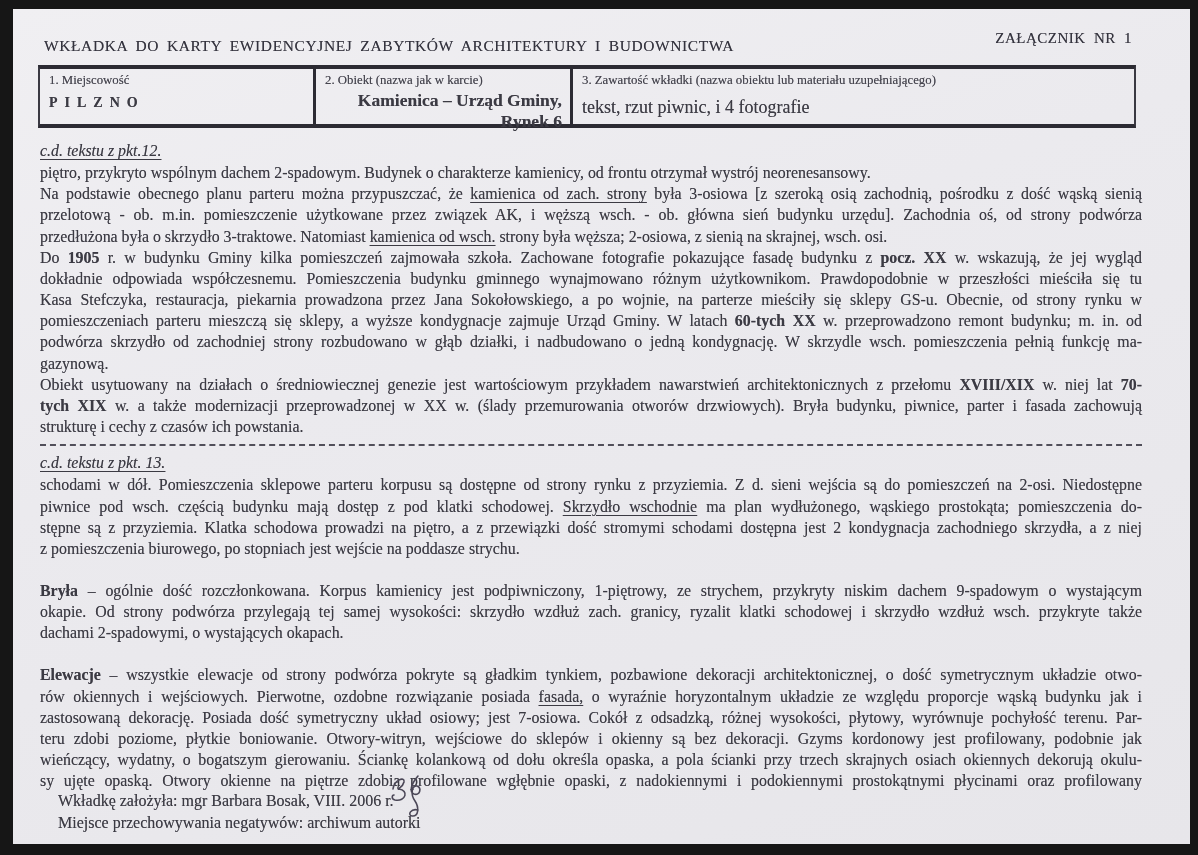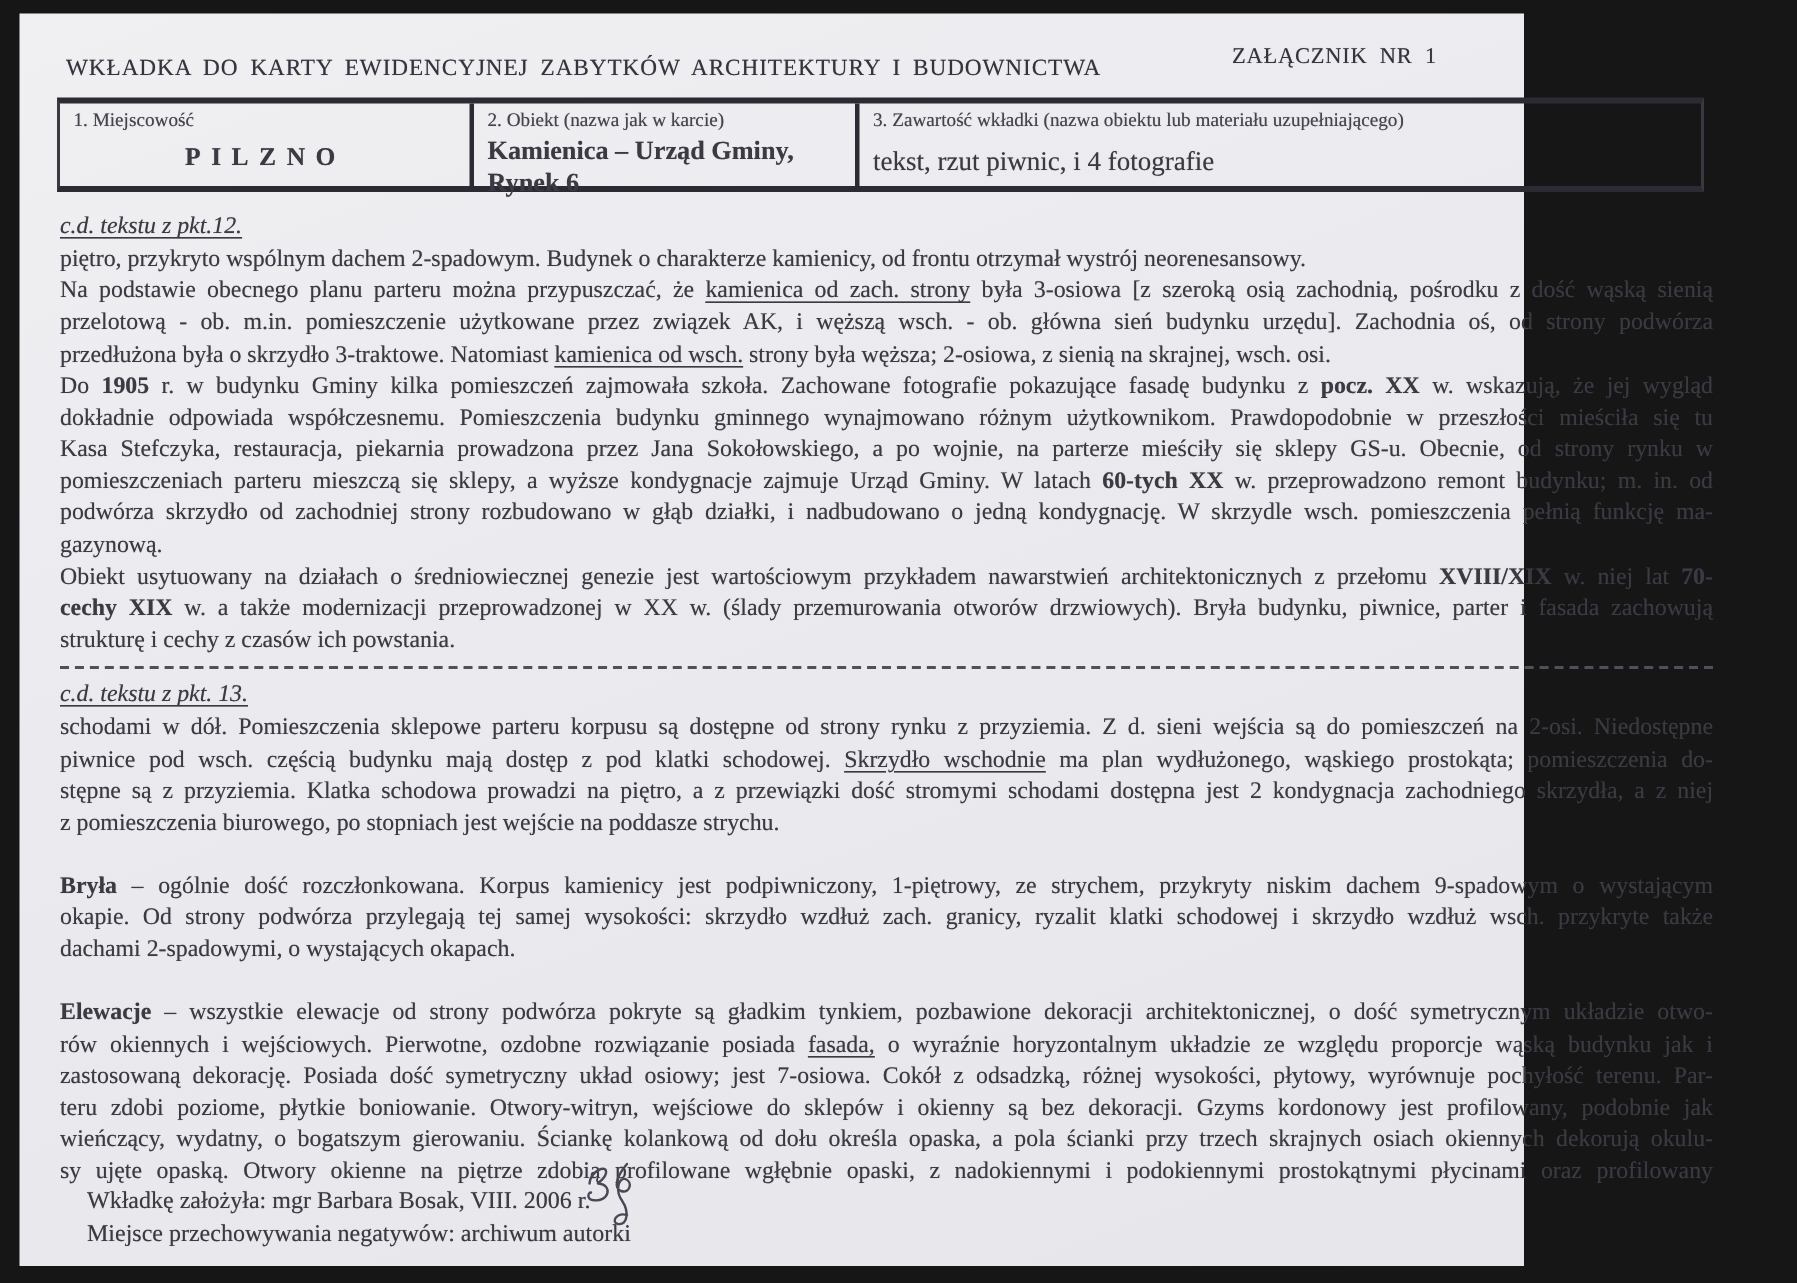--- a/index.html
+++ b/index.html
@@ -2,21 +2,21 @@
 <html><head>
 <meta charset="utf-8">
 <style>
   html,body{margin:0;padding:0;}
   body{
     width:1198px;height:855px;position:relative;overflow:hidden;
     background:#161616;
     font-family:"Liberation Serif","DejaVu Serif",serif;
   }
   .paper{
-    position:absolute;left:13px;top:9px;width:1003px;height:835px;
+    position:absolute;left:13px;top:9px;width:1177px;height:835px;
     background:linear-gradient(160deg,#f0eff2 0%,#ebeaee 40%,#e7e6ea 100%);
     color:#3b3a43;
     text-shadow:0 0 .5px rgba(59,58,67,.55);
   }
   .doc-title{
     position:absolute;left:31px;top:28px;
     font-size:15.5px;letter-spacing:.6px;word-spacing:3.5px;color:#34333e;
   }
   .attachment{
     position:absolute;right:58px;top:21px;
@@ -26,22 +26,22 @@
     position:absolute;left:25px;top:56px;width:1098px;height:63px;
     display:flex;box-sizing:border-box;
     border-top:4px solid #2c2b33;border-bottom:4px solid #2c2b33;
     border-left:2px solid #3a3942;border-right:2px solid #3a3942;
   }
   .cell{box-sizing:border-box;padding:4px 8px 0 9px;}
   .cell1{width:273px;}
   .cell2{width:260px;border-left:3px solid #2c2b33;border-right:3px solid #2c2b33;}
   .cell3{flex:1;}
   .cell .label{font-size:12.8px;color:#45444e;}
-  .cell1 .value{font-size:17px;font-weight:bold;letter-spacing:7px;margin-top:7px;text-align:center;}
-  .cell2 .value{font-size:17.5px;font-weight:bold;margin-top:2px;}
+  .cell1 .value{font-size:14px;font-weight:bold;letter-spacing:7px;margin-top:7px;}
+  .cell2 .value{font-size:17.5px;font-weight:bold;margin-top:2px;text-align:right;}
   .cell3 .value{font-size:18px;margin-top:9px;}
   .doc-body{
     position:absolute;left:27px;top:131px;width:1102px;
     font-size:15.9px;line-height:21.15px;
   }
   .line{text-align:left;}
   .line.full{text-align:justify;text-align-last:justify;}
   .b{font-weight:bold;}
   .u{text-decoration:underline;text-underline-offset:2.5px;}
   .i{font-style:italic;}
@@ -87,21 +87,21 @@
       <div class="para">
         <div class="line full"><span>Do </span><span class="b">1905</span><span> r. w budynku Gminy kilka pomieszczeń zajmowała szkoła. Zachowane fotografie pokazujące fasadę budynku z </span><span class="b">pocz. XX</span><span> w. wskazują, że jej wygląd</span></div>
         <div class="line full"><span>dokładnie odpowiada współczesnemu. Pomieszczenia budynku gminnego wynajmowano różnym użytkownikom. Prawdopodobnie w przeszłości mieściła się tu</span></div>
         <div class="line full"><span>Kasa Stefczyka, restauracja, piekarnia prowadzona przez Jana Sokołowskiego, a po wojnie, na parterze mieściły się sklepy GS-u. Obecnie, od strony rynku w</span></div>
         <div class="line full"><span>pomieszczeniach parteru mieszczą się sklepy, a wyższe kondygnacje zajmuje Urząd Gminy. W latach </span><span class="b">60-tych XX</span><span> w. przeprowadzono remont budynku; m. in. od</span></div>
         <div class="line full"><span>podwórza skrzydło od zachodniej strony rozbudowano w głąb działki, i nadbudowano o jedną kondygnację. W skrzydle wsch. pomieszczenia pełnią funkcję ma-</span></div>
         <div class="line"><span>gazynową.</span></div>
       </div>
       <div class="para">
         <div class="line full"><span>Obiekt usytuowany na działach o średniowiecznej genezie jest wartościowym przykładem nawarstwień architektonicznych z przełomu </span><span class="b">XVIII/XIX</span><span> w. niej lat </span><span class="b">70-</span></div>
-        <div class="line full"><span class="b">cechy XIX</span><span> w. a także modernizacji przeprowadzonej w XX w. (ślady przemurowania otworów drzwiowych). Bryła budynku, piwnice, parter i fasada zachowują</span></div>
+        <div class="line full"><span class="b">tych XIX</span><span> w. a także modernizacji przeprowadzonej w XX w. (ślady przemurowania otworów drzwiowych). Bryła budynku, piwnice, parter i fasada zachowują</span></div>
         <div class="line"><span>strukturę i cechy z czasów ich powstania.</span></div>
       </div>
       <div class="divider"></div>
       <div class="heading">
         <div class="line"><span class="u i">c.d. tekstu z pkt. 13.</span></div>
       </div>
       <div class="para">
         <div class="line full"><span>schodami w dół. Pomieszczenia sklepowe parteru korpusu są dostępne od strony rynku z przyziemia. Z d. sieni wejścia są do pomieszczeń na 2-osi. Niedostępne</span></div>
         <div class="line full"><span>piwnice pod wsch. częścią budynku mają dostęp z pod klatki schodowej. </span><span class="u">Skrzydło wschodnie</span><span> ma plan wydłużonego, wąskiego prostokąta; pomieszczenia do-</span></div>
         <div class="line full"><span>stępne są z przyziemia. Klatka schodowa prowadzi na piętro, a z przewiązki dość stromymi schodami dostępna jest 2 kondygnacja zachodniego skrzydła, a z niej</span></div>

